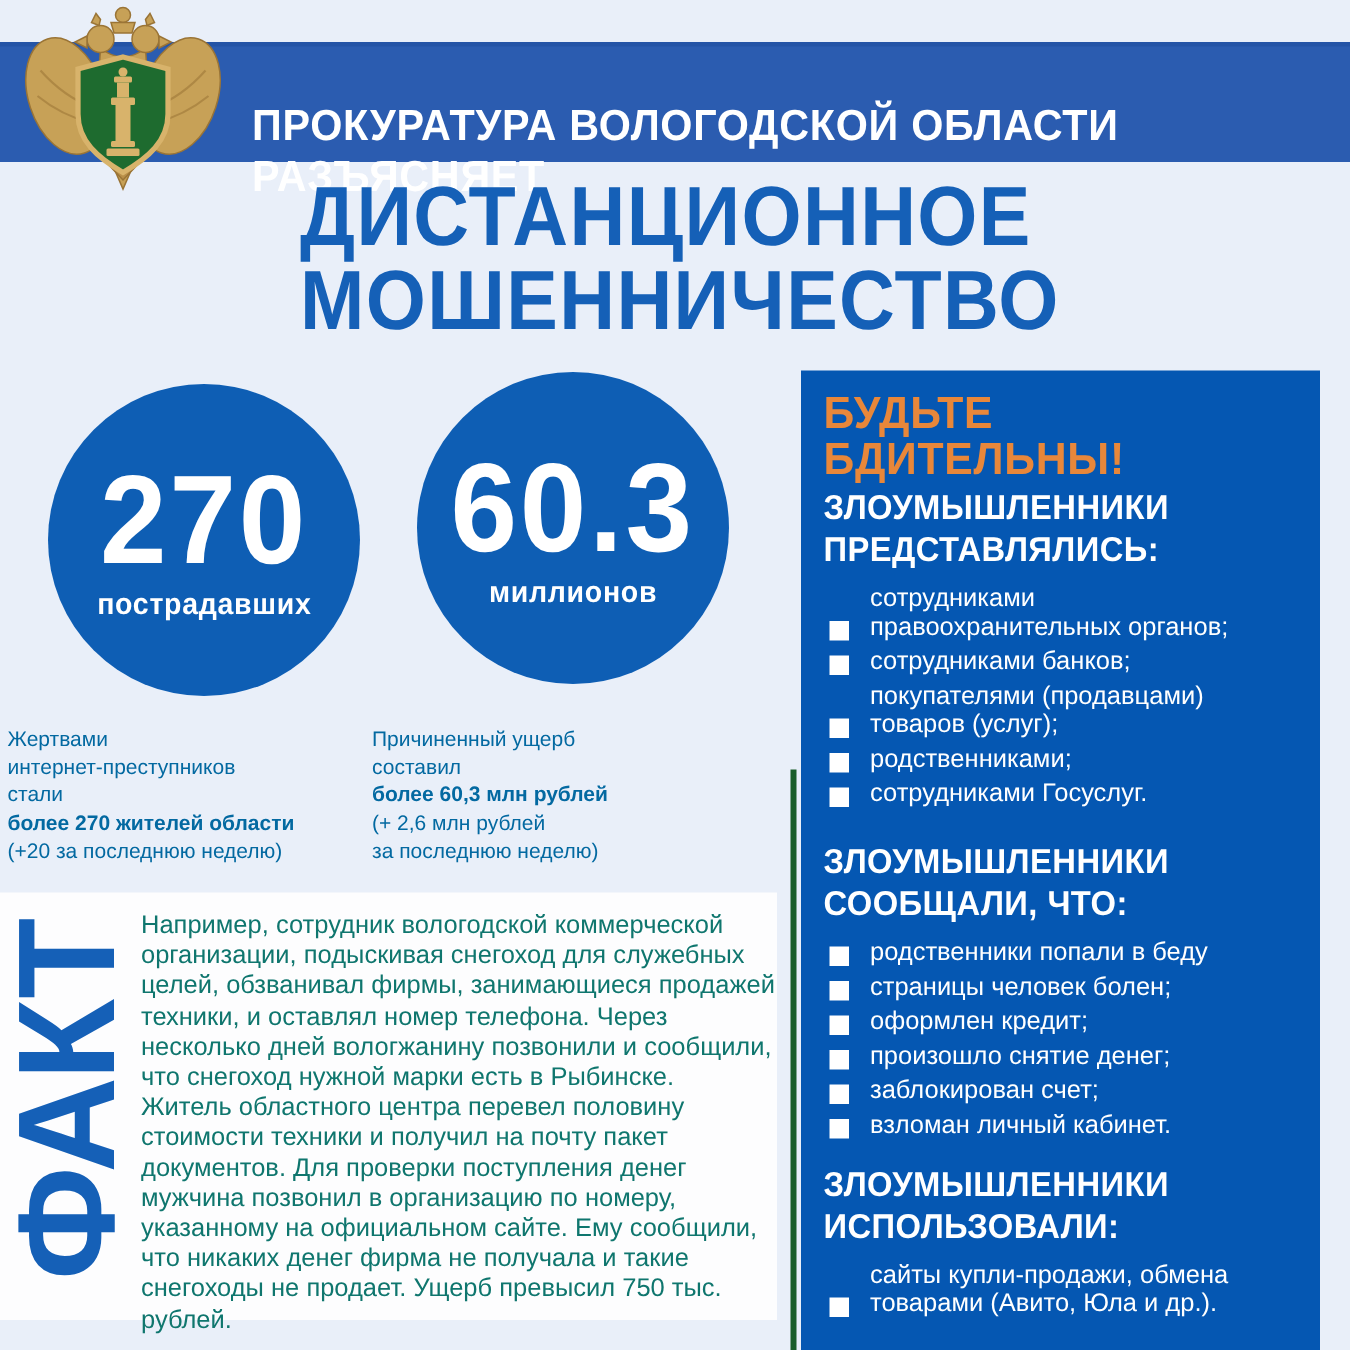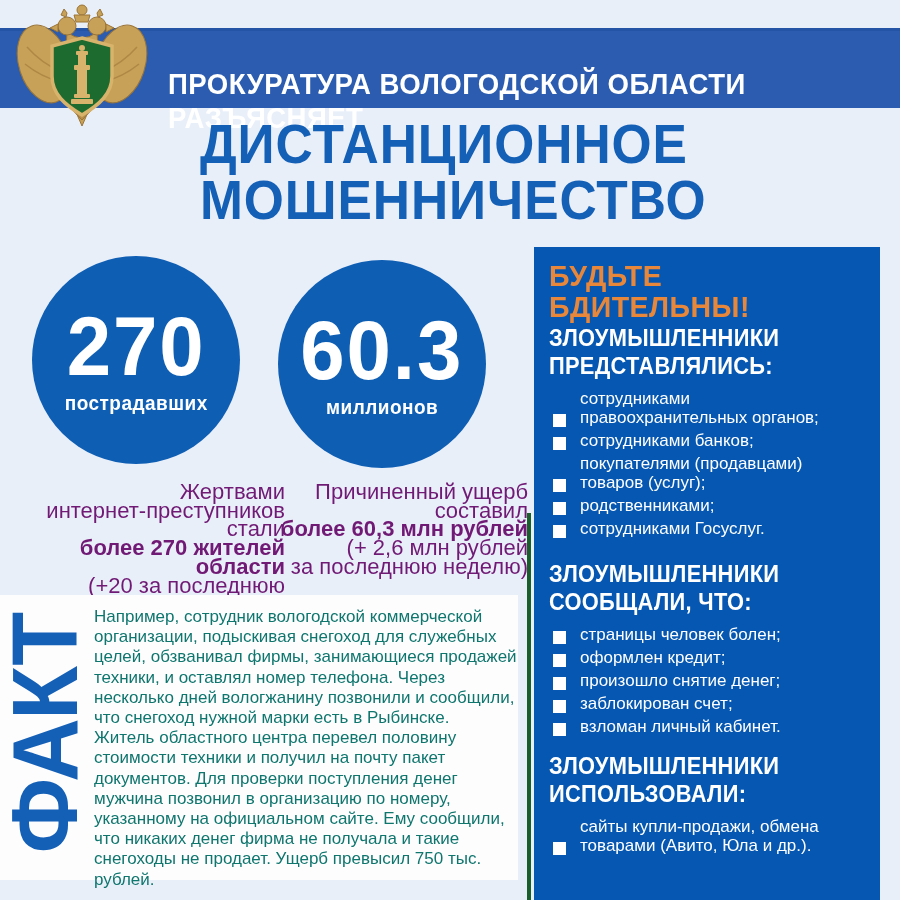--- a/index.html
+++ b/index.html
@@ -18,28 +18,28 @@
   
   .title{position:absolute;left:200px;top:116px;color:#1560b7;font-weight:bold;
     font-size:56px;line-height:56px;letter-spacing:1px;
     transform:scaleX(.92);transform-origin:left top;white-space:nowrap;}
 
   
   .circle{position:absolute;width:208px;height:208px;border-radius:50%;
     background:#0e5eb4;display:flex;flex-direction:column;align-items:center;
     justify-content:center;color:#fff;}
   .circle.c1{left:32px;top:256px;}
-  .circle.c2{left:278px;top:260px;}
+  .circle.c2{left:278px;top:248px;}
   .circle .num{font-weight:bold;font-size:84px;line-height:80px;letter-spacing:2px;
     transform:scaleX(.95);}
   .circle .unit{font-weight:bold;font-size:20px;line-height:22px;margin-top:6px;
     letter-spacing:.5px;transform:scaleX(.95);}
 
-  .caption{position:absolute;top:483px;width:280px;text-align:right;color:#701a75;
-    font-size:22px;line-height:18.7px;}
+  .caption{position:absolute;top:483px;width:280px;text-align:left;color:#0369a1;
+    font-size:14px;line-height:18.7px;}
   .caption.cap1{left:5px;}
   .caption.cap2{left:248px;}
   .caption .b{font-weight:bold;}
 
   
   .panel{position:absolute;left:534px;top:247px;width:346px;height:653px;
     background:#0557b2;box-sizing:border-box;padding:13px 12px 0 15px;overflow:hidden;}
   .warning{color:#e8873a;font-weight:bold;font-size:30px;line-height:31px;
     letter-spacing:.5px;transform:scaleX(.95);transform-origin:left top;}
   .pheading{color:#ffffff;font-weight:bold;font-size:23px;line-height:28px;
@@ -174,20 +174,24 @@
       <li>
           <span class="sq"></span>
           <span class="itxt">сотрудниками Госуслуг.</span>
         </li>
     </ul>
 
     <div class="pheading ph2">ЗЛОУМЫШЛЕННИКИ СООБЩАЛИ, ЧТО:</div>
     <ul class="plist">
       <li>
           <span class="sq"></span>
+          <span class="itxt">родственники попали в беду</span>
+        </li>
+      <li>
+          <span class="sq"></span>
           <span class="itxt">страницы человек болен;</span>
         </li>
       <li>
           <span class="sq"></span>
           <span class="itxt">оформлен кредит;</span>
         </li>
       <li>
           <span class="sq"></span>
           <span class="itxt">произошло снятие денег;</span>
         </li>

